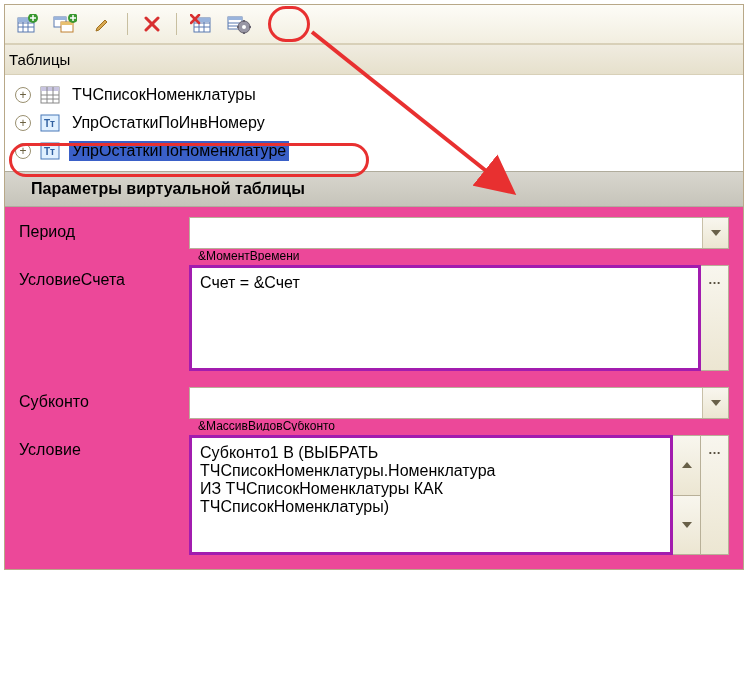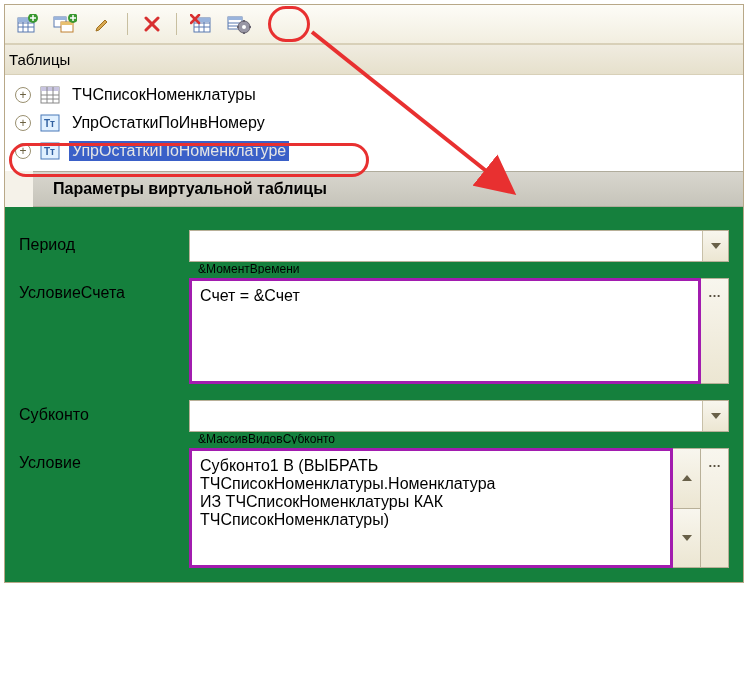--- a/index.html
+++ b/index.html
@@ -48,24 +48,23 @@
     padding: 6px 4px;
     background: linear-gradient(#f0ece0, #e6e0cc);
     border-top: 1px solid #d8d0b8;
     border-bottom: 1px solid #d8d0b8;
     font-size: 15px;
   }
   .section-header.gray {
     background: linear-gradient(#d8d6ce, #c6c4ba);
     font-weight: bold;
     font-size: 16px;
-    padding: 8px 20px;
+    padding: 8px 26px;
     border-top: 1px solid #b0ac9c;
     border-bottom: 1px solid #b0ac9c;
-    margin-left: 28px;
   }
 
   .tree {
     background: #fff;
     padding: 6px 4px;
   }
   .tree-row {
     display: flex;
     align-items: center;
     gap: 8px;
@@ -93,32 +92,32 @@
     flex-shrink: 0;
     display: flex;
     align-items: center;
     justify-content: center;
   }
   .tree-label {
     padding: 1px 3px;
   }
   .tree-label.selected {
     background: #3a60c8;
-    color: #e5e5e5;
+    color: #000000;
   }
   .row-highlight {
     position: absolute;
     border: 3px solid #e83030;
     border-radius: 20px;
     pointer-events: none;
   }
 
   .params {
-    padding: 23px 14px 14px 14px;
-    background: #15803d;
+    padding: 10px 14px 14px 14px;
+    background: #ec4899;
   }
   .param-row {
     display: flex;
     align-items: flex-start;
     margin-bottom: 16px;
   }
   .param-label {
     width: 170px;
     padding-top: 6px;
     font-size: 16px;

